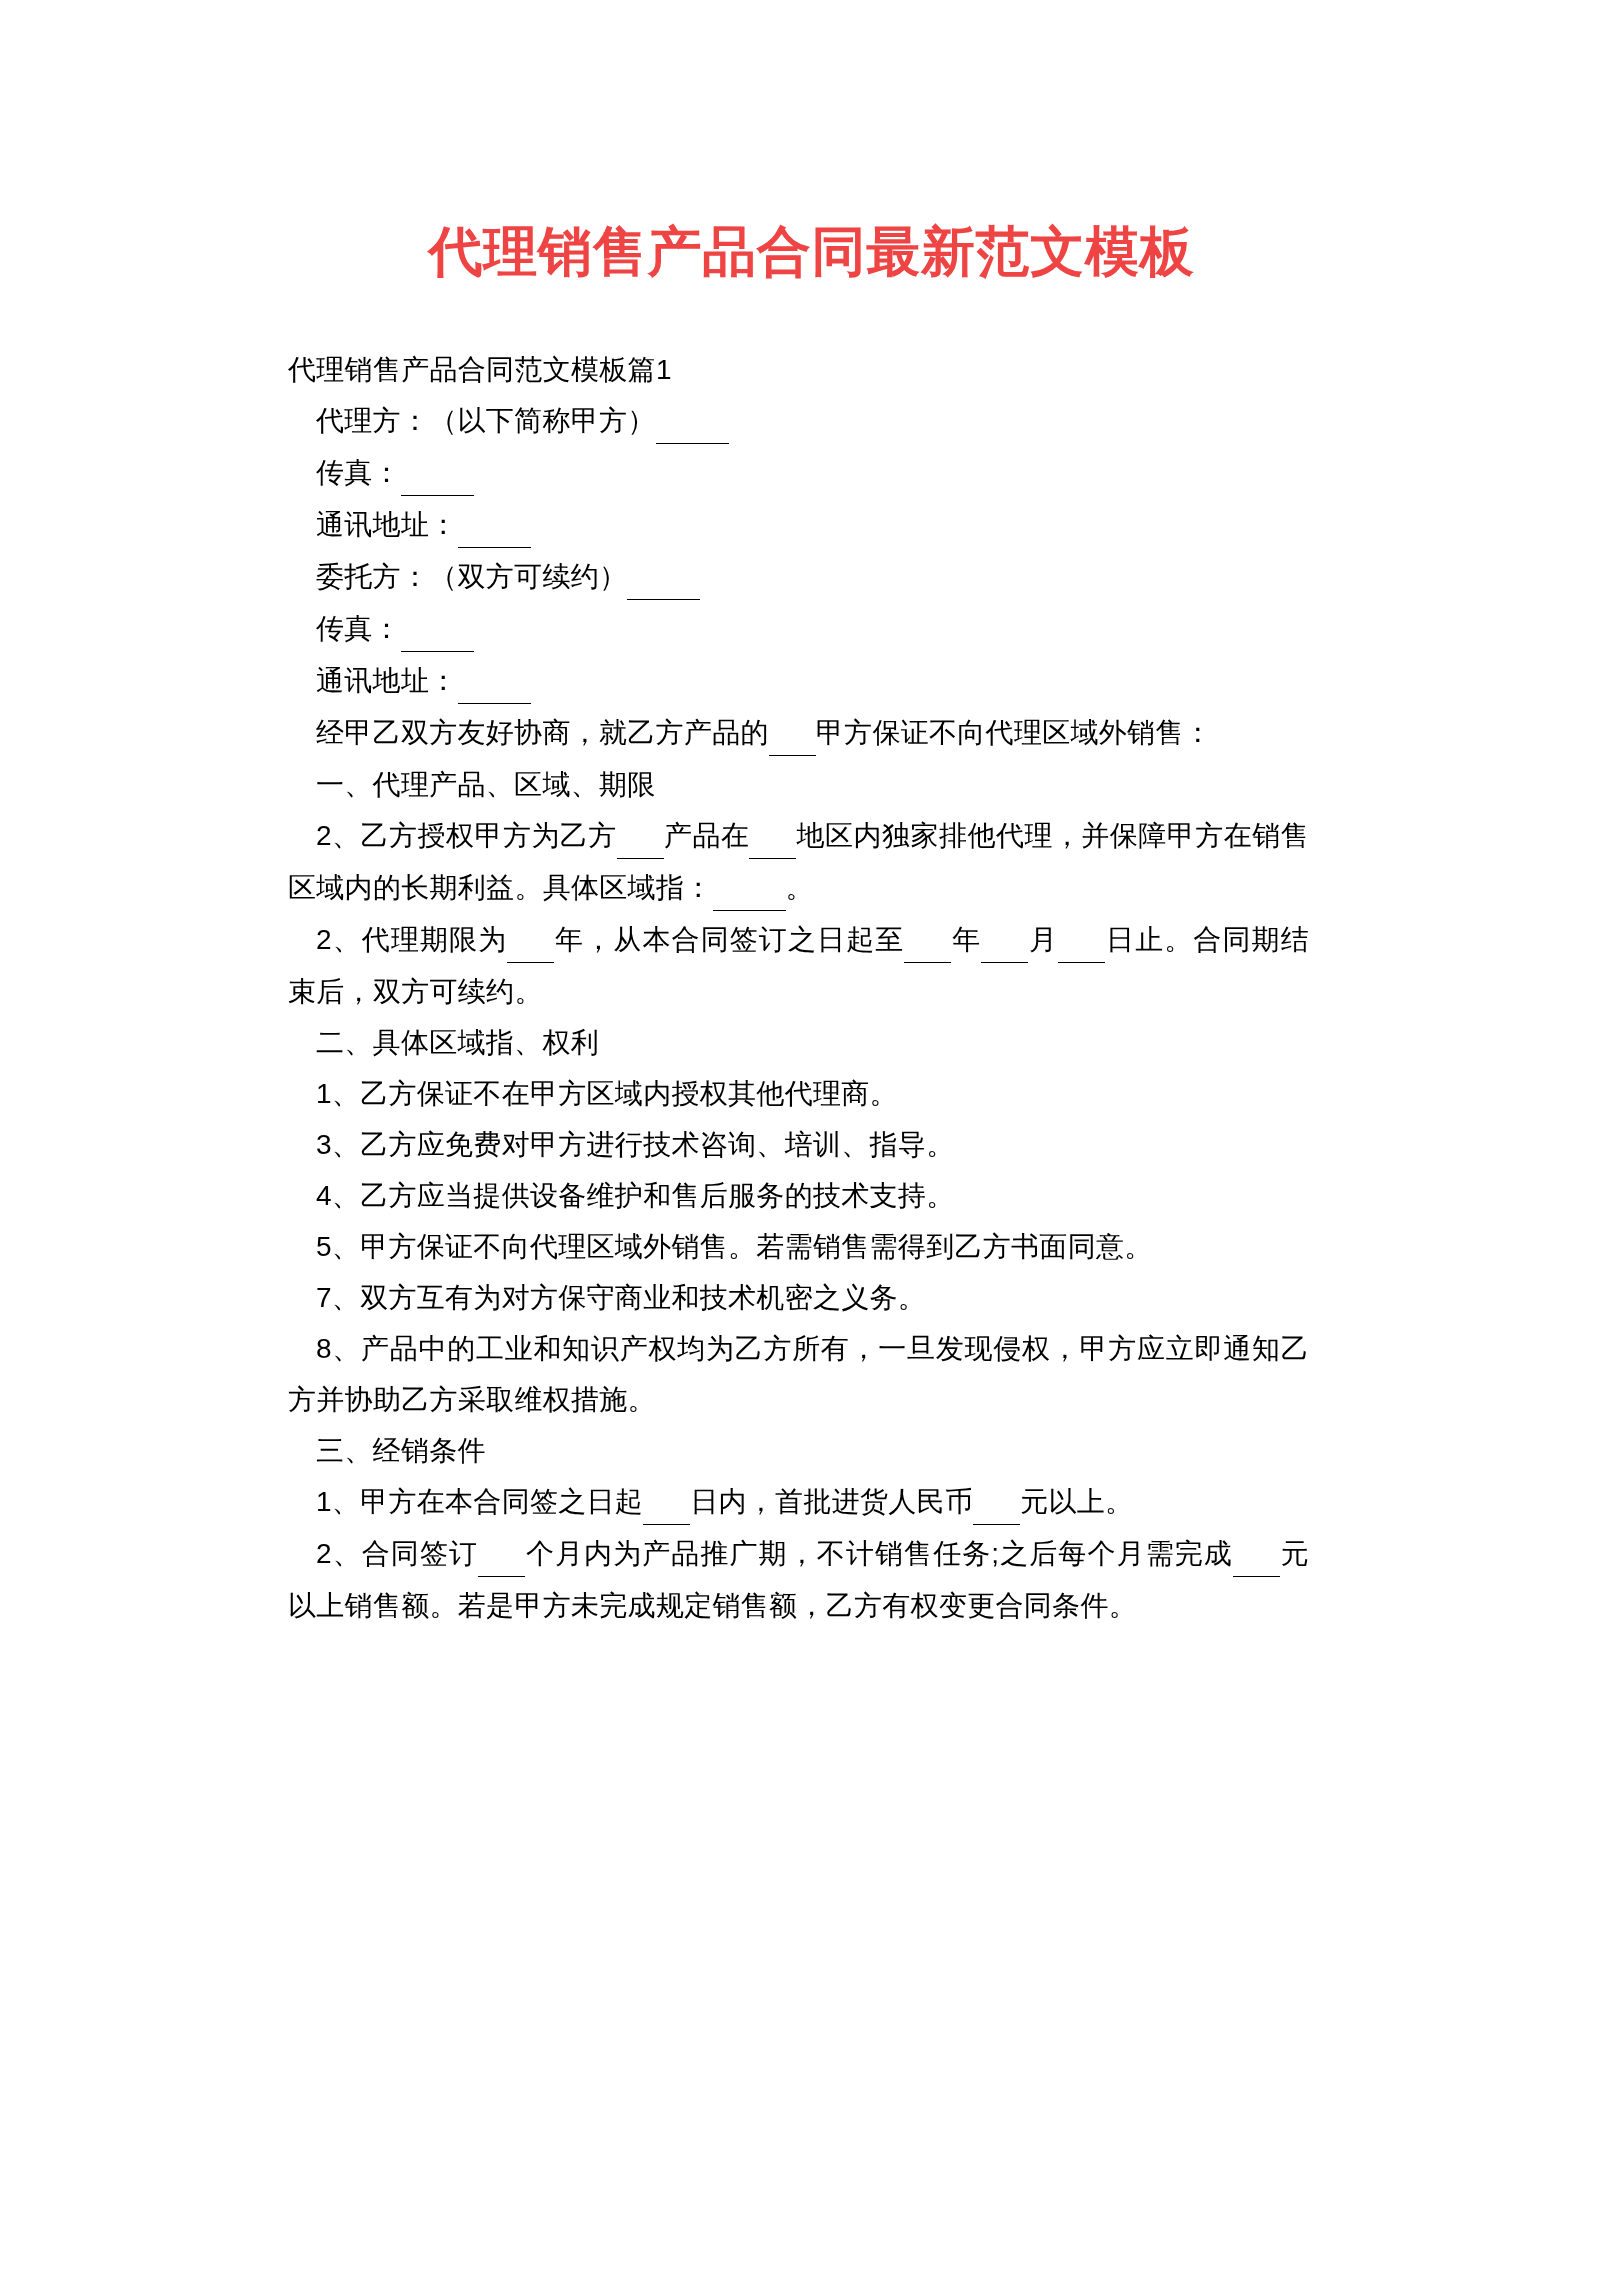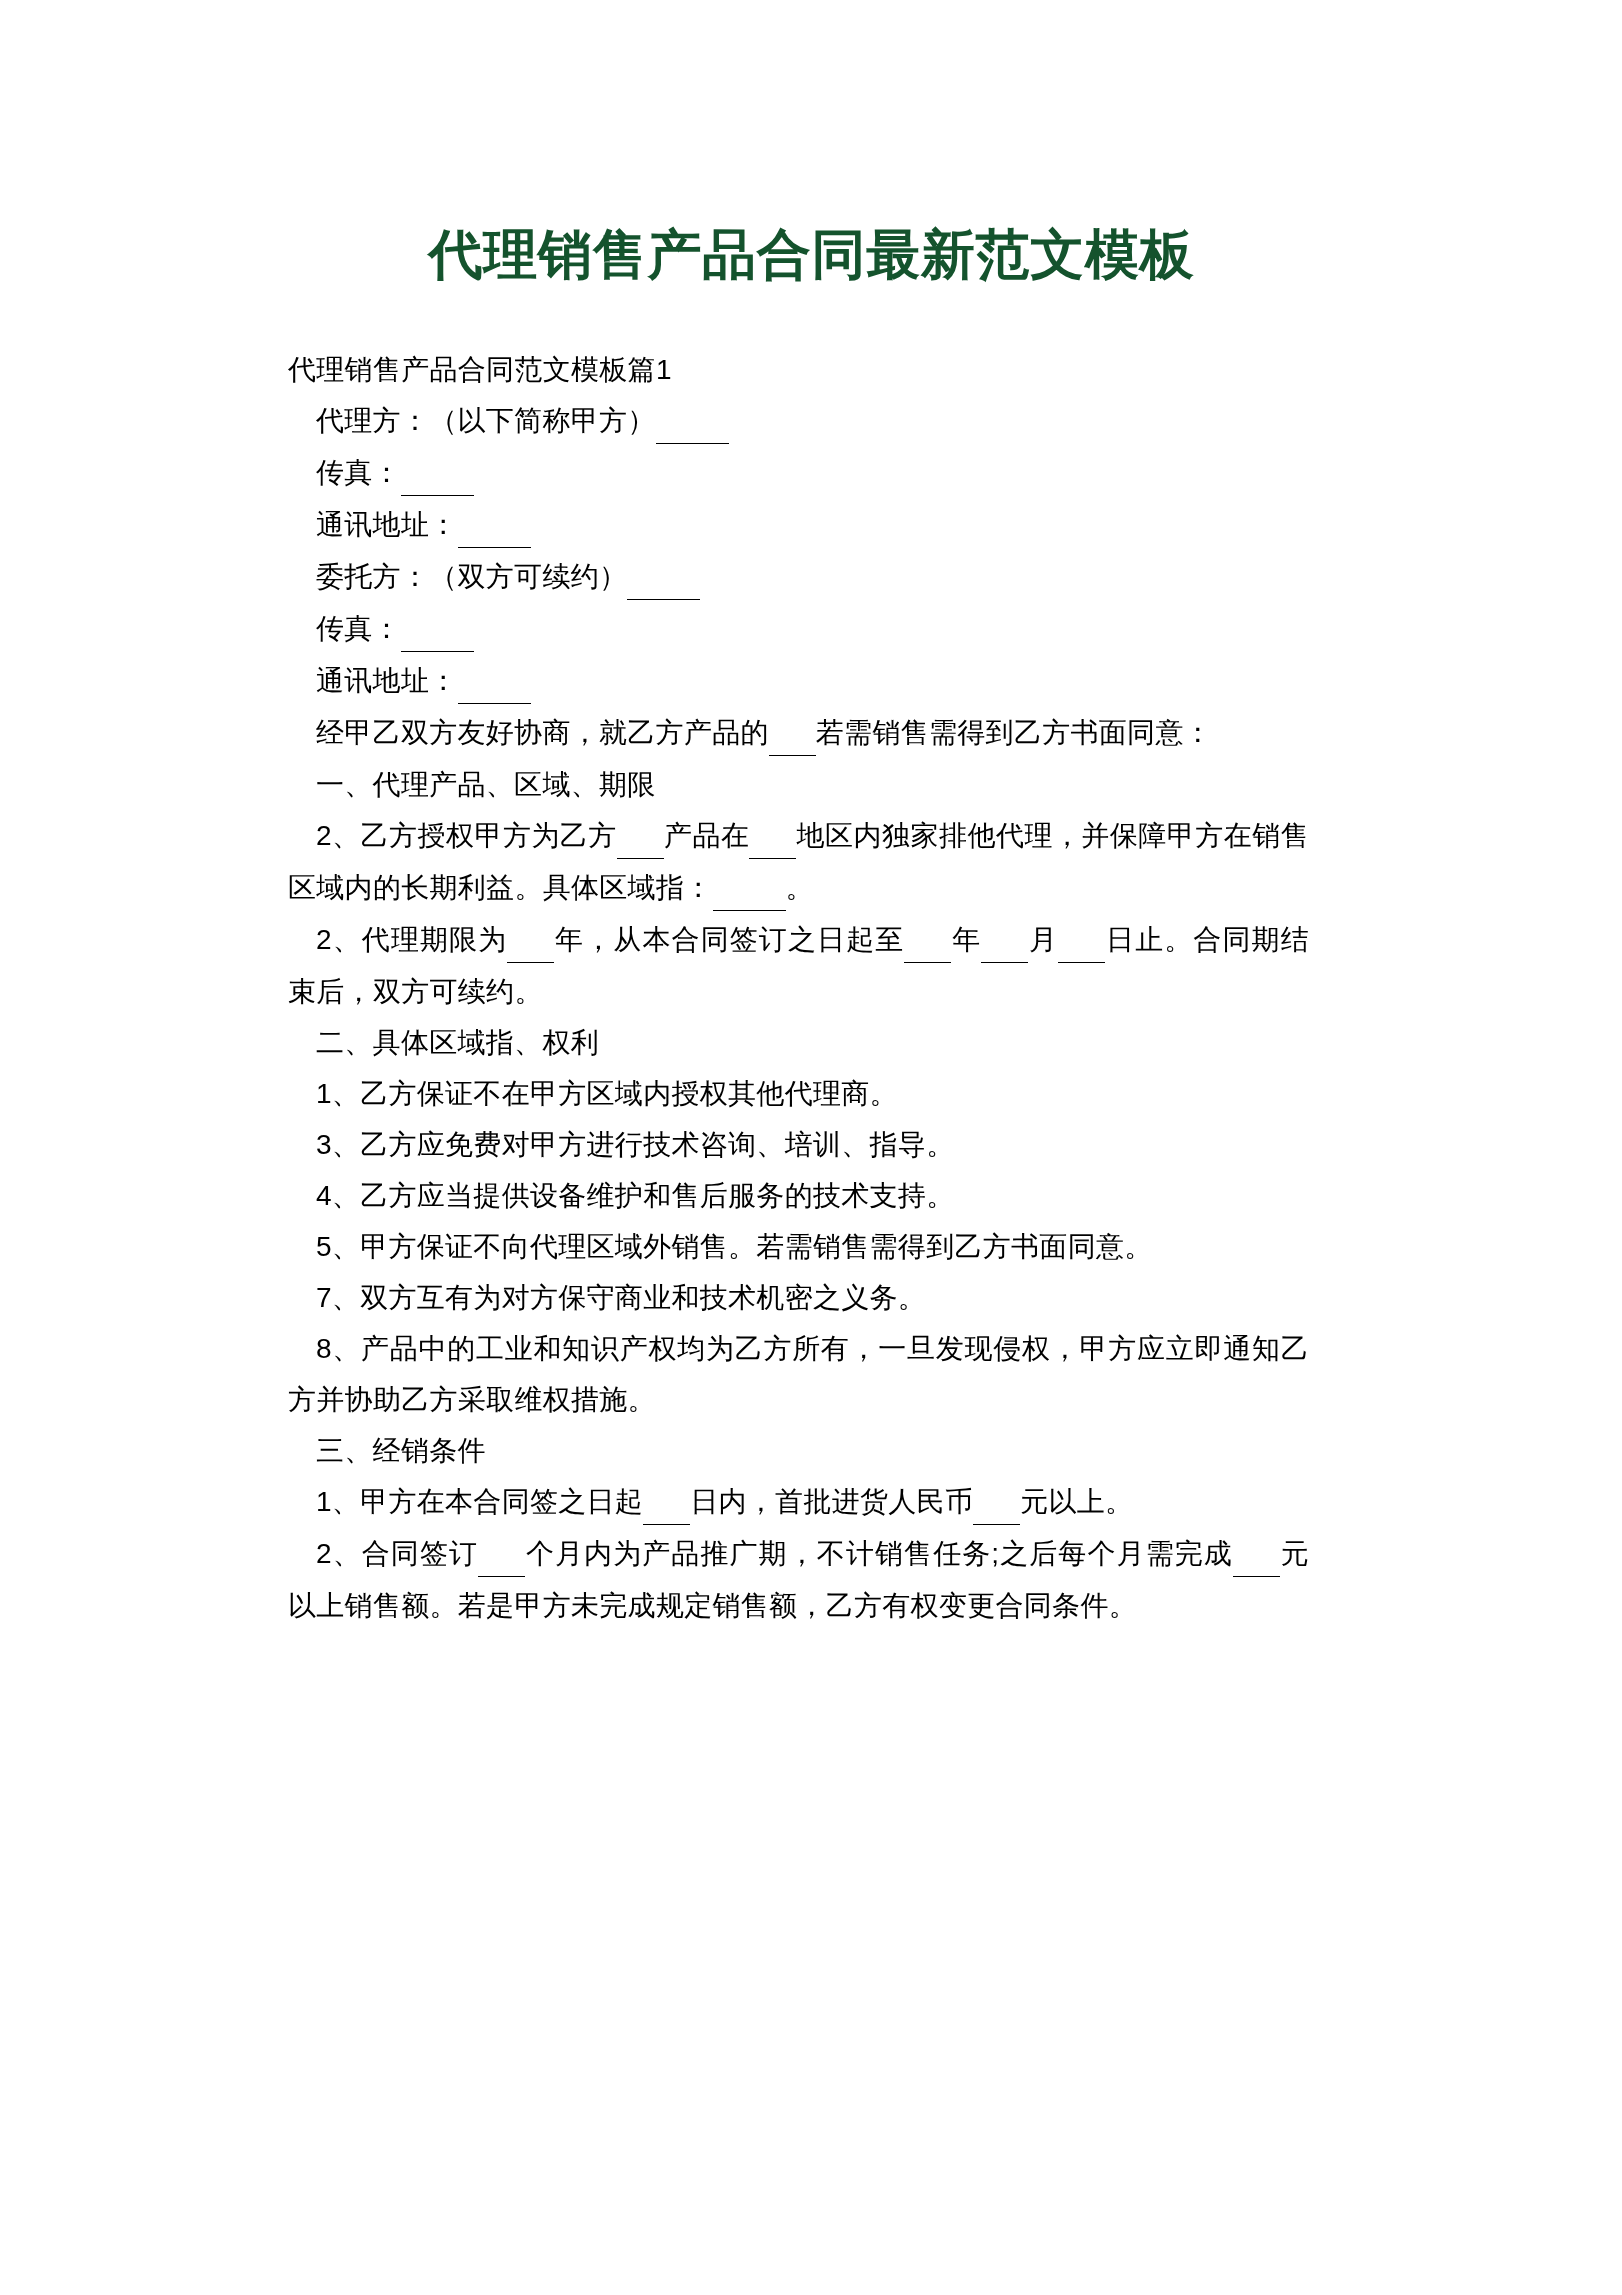--- a/index.html
+++ b/index.html
@@ -15,25 +15,25 @@
     margin: 0 auto;
     box-sizing: border-box;
     overflow: hidden;
   }
   .doc-title {
     position: absolute;
     top: 186px;
     left: 0;
     right: 0;
     text-align: center;
-    font-family: Liberation Serif, serif;
+    font-family: Liberation Mono, monospace;
     font-weight: 700;
     font-size: 54px;
     line-height: 1.25;
-    color: #14532d;
+    color: #ef4444;
     letter-spacing: 0.7px;
   }
   .body-block {
     position: absolute;
     top: 344px;
     left: 288px;
     width: 1021px;
   }
   p.para {
     margin: 0 0 0 0;
@@ -70,21 +70,21 @@
 
   <div class="body-block">
     <p class="para noindent">代理销售产品合同范文模板篇1</p>
     <div id="paragraph-container">
         <p class="para"><span>代理方：（以下简称甲方）</span><span class="blank w-mid">&nbsp;</span></p>
         <p class="para"><span>传真：</span><span class="blank w-mid">&nbsp;</span></p>
         <p class="para"><span>通讯地址：</span><span class="blank w-mid">&nbsp;</span></p>
         <p class="para"><span>委托方：（双方可续约）</span><span class="blank w-mid">&nbsp;</span></p>
         <p class="para"><span>传真：</span><span class="blank w-mid">&nbsp;</span></p>
         <p class="para"><span>通讯地址：</span><span class="blank w-mid">&nbsp;</span></p>
-        <p class="para"><span>经甲乙双方友好协商，就乙方产品的</span><span class="blank w-short">&nbsp;</span><span>若需销售需得到乙方书面同意：</span></p>
+        <p class="para"><span>经甲乙双方友好协商，就乙方产品的</span><span class="blank w-short">&nbsp;</span><span>甲方保证不向代理区域外销售：</span></p>
         <p class="para"><span>一、代理产品、区域、期限</span></p>
         <p class="para"><span>2、乙方授权甲方为乙方</span><span class="blank w-short">&nbsp;</span><span>产品在</span><span class="blank w-short">&nbsp;</span><span>地区内独家排他代理，并保障甲方在销售区域内的长期利益。具体区域指：</span><span class="blank w-mid">&nbsp;</span><span>。</span></p>
         <p class="para"><span>2、代理期限为</span><span class="blank w-short">&nbsp;</span><span>年，从本合同签订之日起至</span><span class="blank w-short">&nbsp;</span><span>年</span><span class="blank w-short">&nbsp;</span><span>月</span><span class="blank w-short">&nbsp;</span><span>日止。合同期结束后，双方可续约。</span></p>
         <p class="para"><span>二、具体区域指、权利</span></p>
         <p class="para"><span>1、乙方保证不在甲方区域内授权其他代理商。</span></p>
         <p class="para"><span>3、乙方应免费对甲方进行技术咨询、培训、指导。</span></p>
         <p class="para"><span>4、乙方应当提供设备维护和售后服务的技术支持。</span></p>
         <p class="para"><span>5、甲方保证不向代理区域外销售。若需销售需得到乙方书面同意。</span></p>
         <p class="para"><span>7、双方互有为对方保守商业和技术机密之义务。</span></p>
         <p class="para"><span>8、产品中的工业和知识产权均为乙方所有，一旦发现侵权，甲方应立即通知乙方并协助乙方采取维权措施。</span></p>

